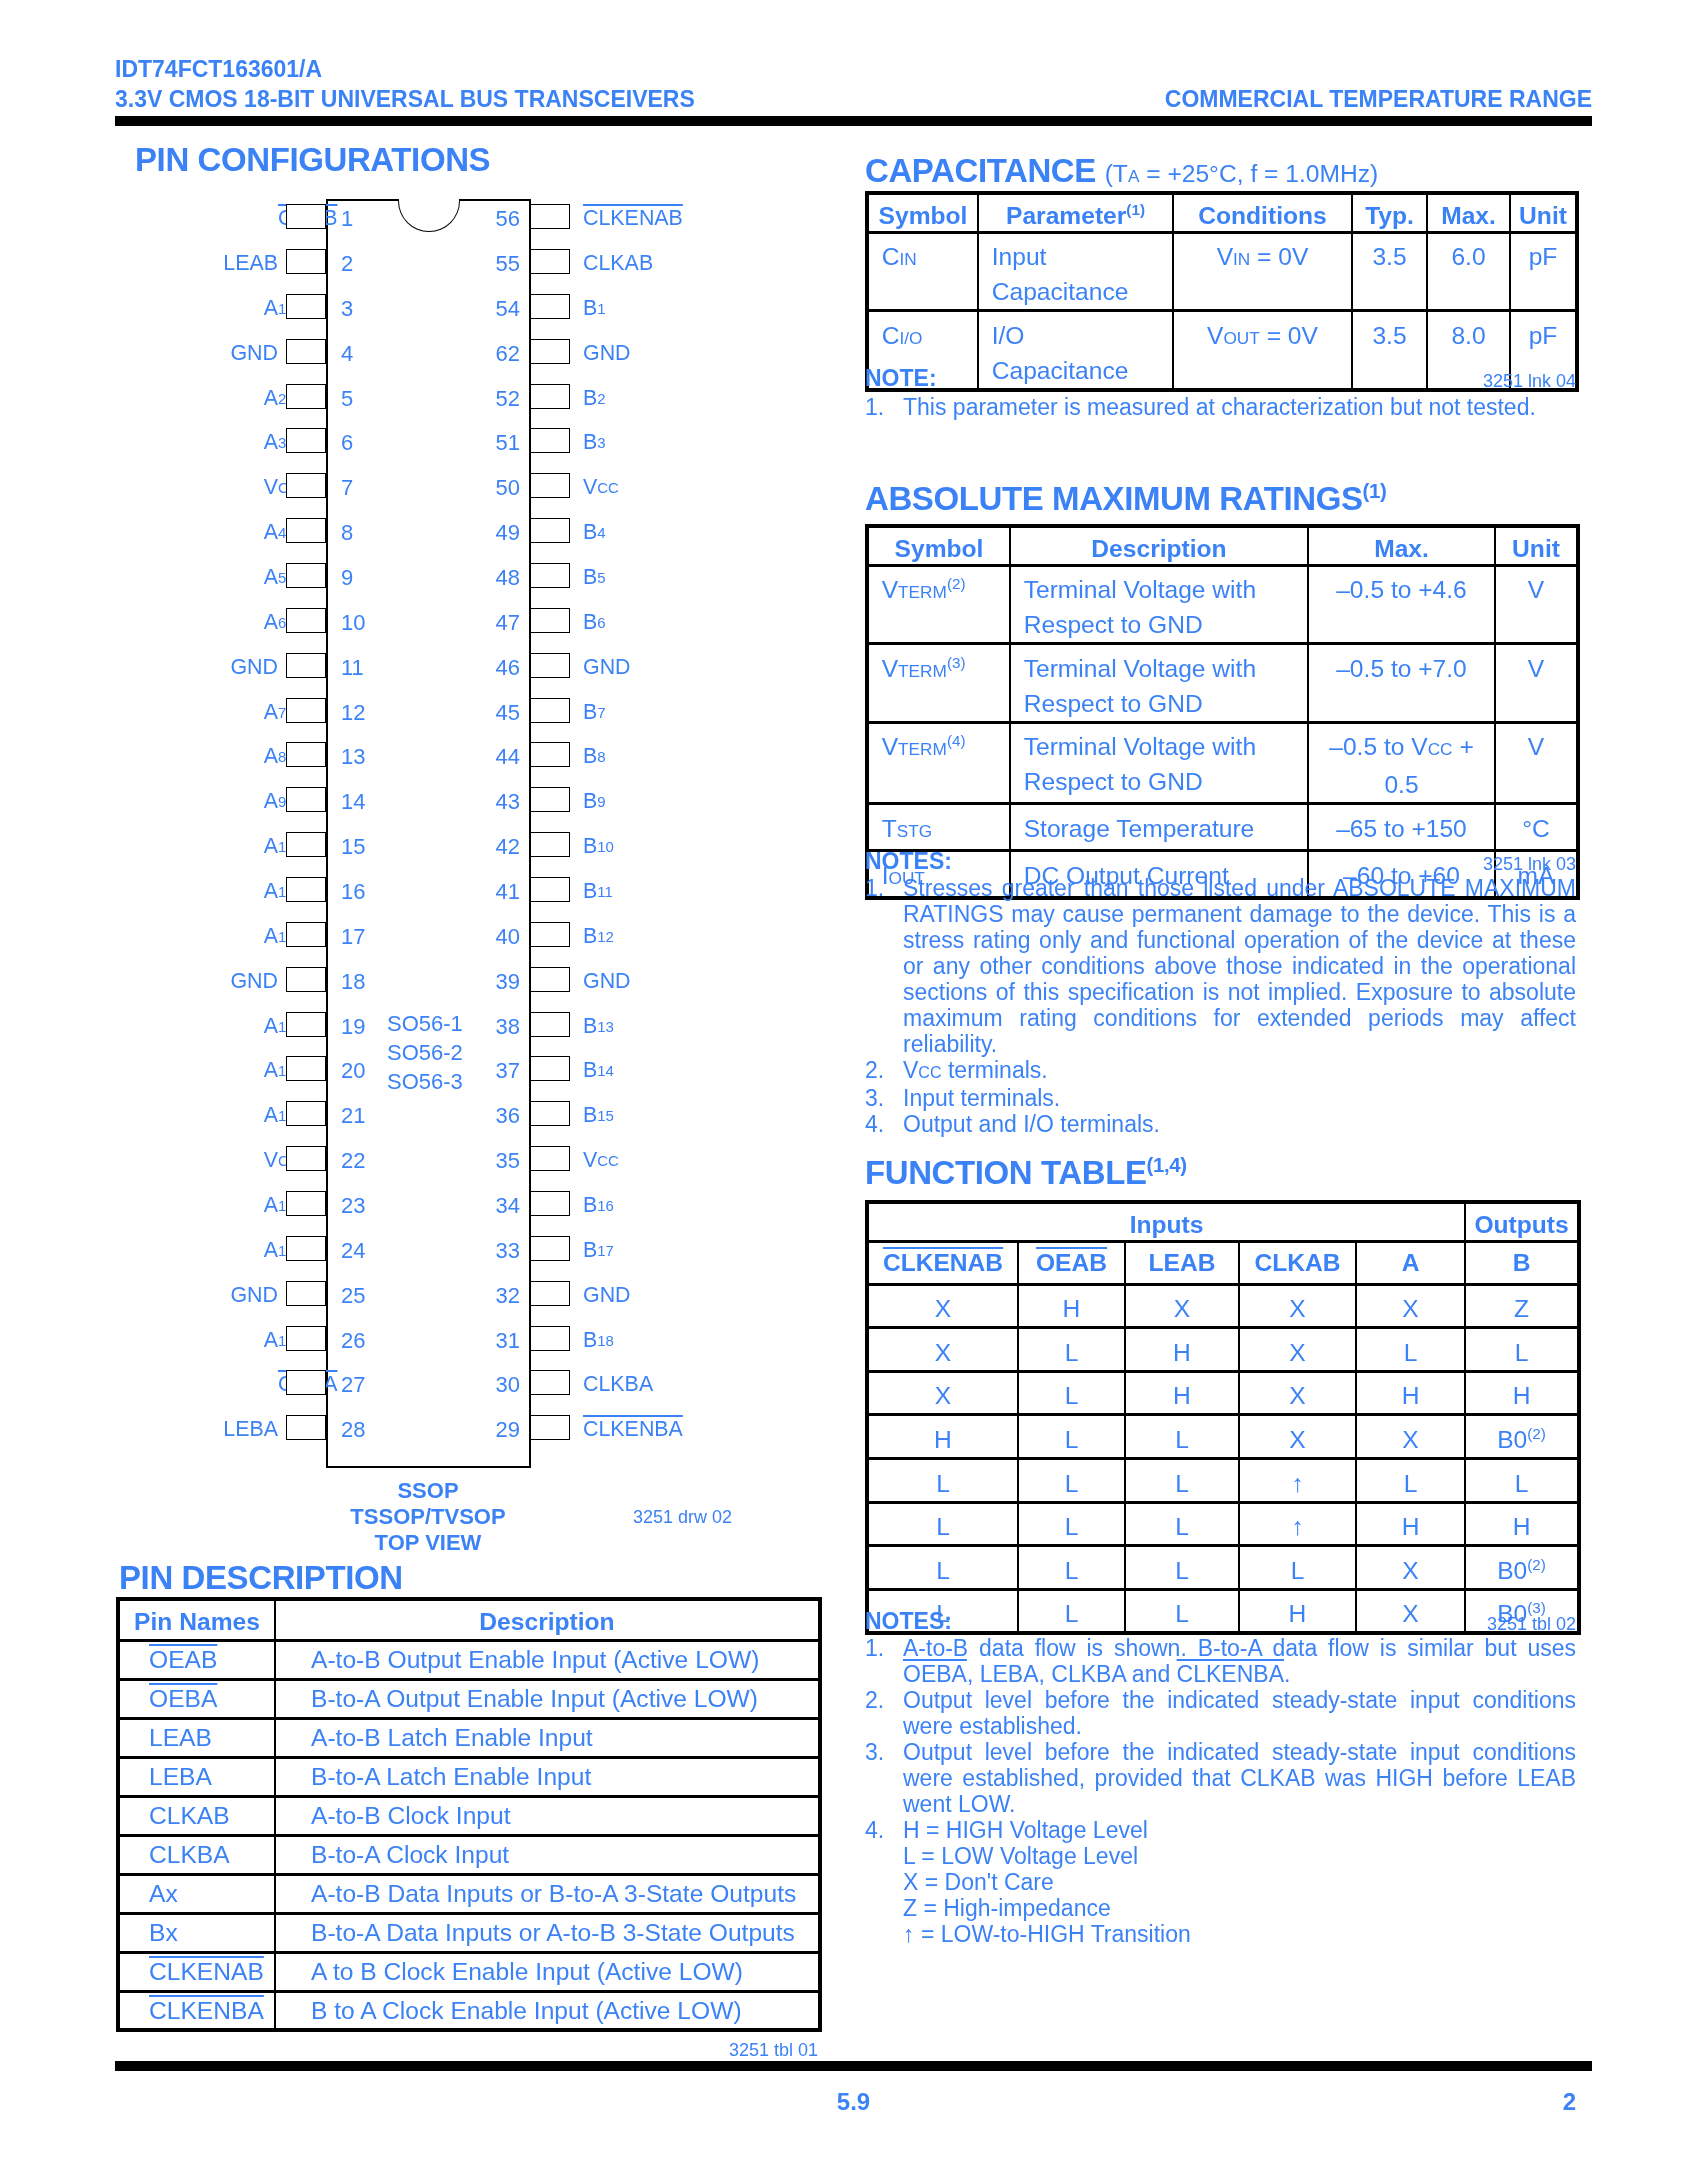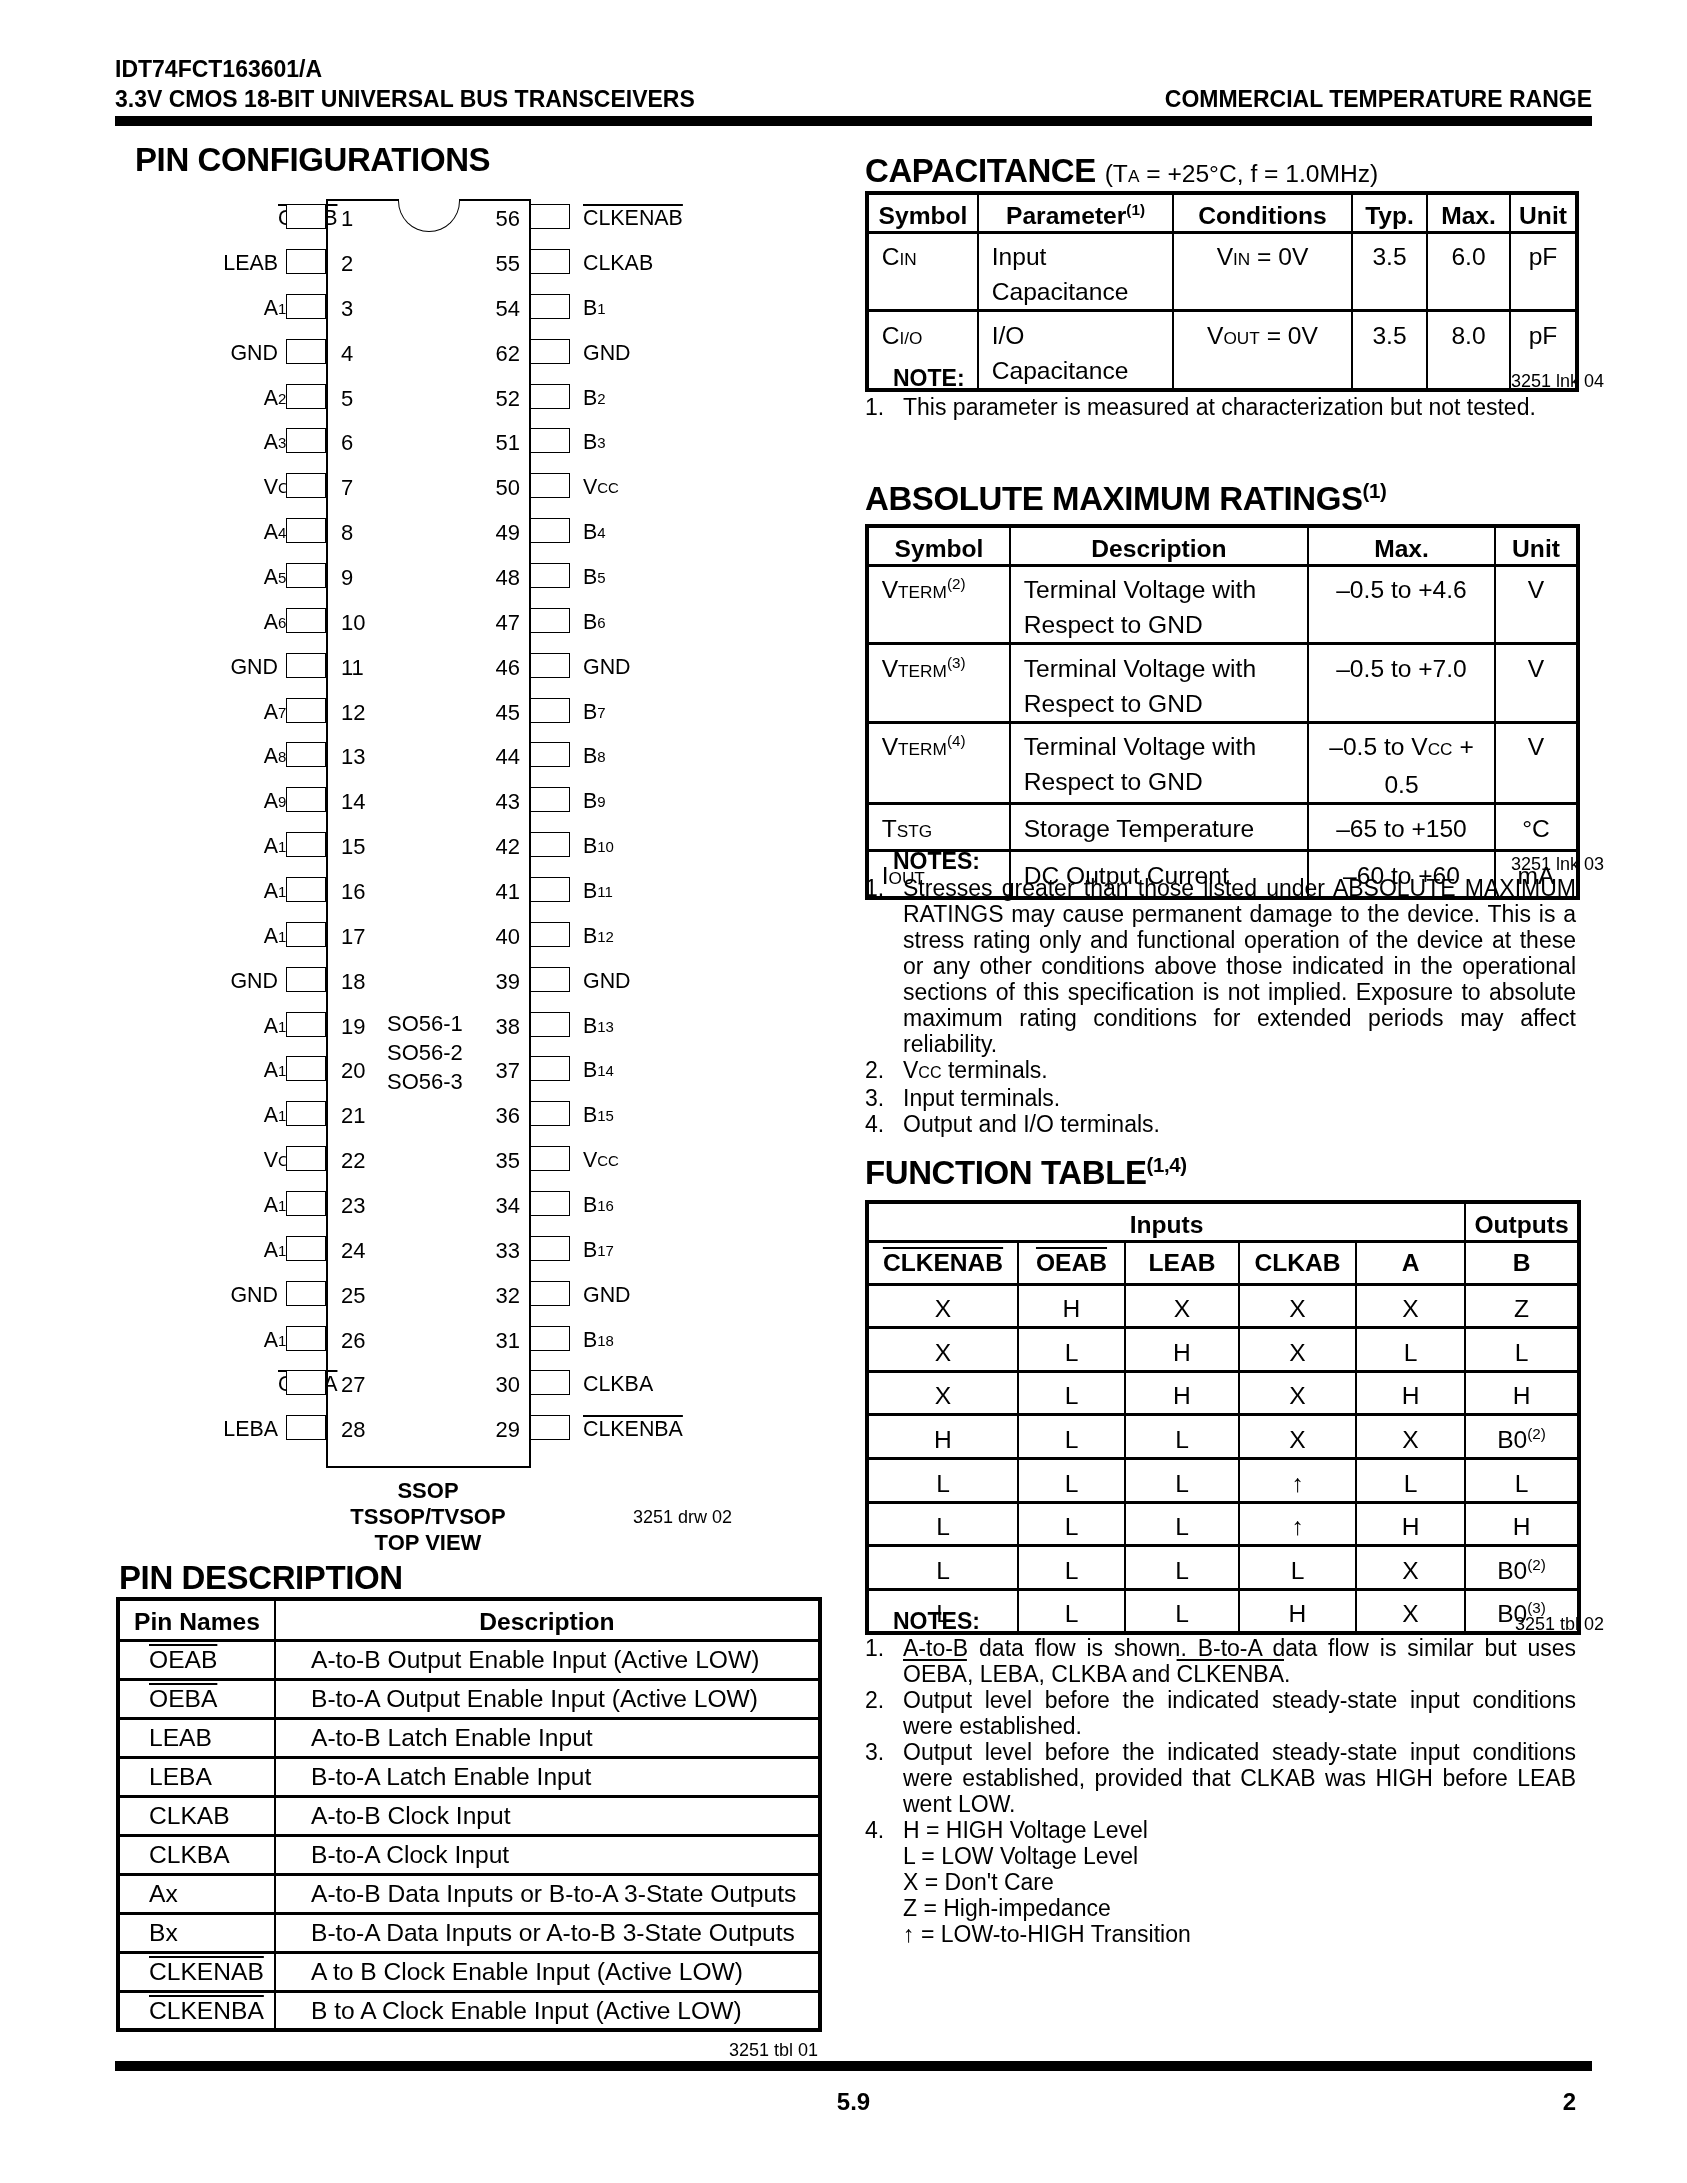--- a/index.html
+++ b/index.html
@@ -1,19 +1,19 @@
 <!DOCTYPE html>
 <html style="font-size:12.7px"><head>
 <meta charset="utf-8">
 <style>
   * { margin:0; padding:0; box-sizing:border-box; }
   html,body { background:#ffffff; }
   .page {
     position:relative; width:1687px; height:2183px; background:#fff;
-    font-family:"Liberation Sans","DejaVu Sans",sans-serif; color:#000000;
+    font-family:"Liberation Sans","DejaVu Sans",sans-serif; color:#3b82f6;
     overflow:hidden;
   }
   .abs { position:absolute; }
   .ov { text-decoration-line:overline; text-decoration-thickness:2px; }
   .sb { font-size:70%; }
   sup { font-size:62%; vertical-align:super; line-height:0; }
 
   
   .hdr-line1 { left:115px; top:56px; font-size:23px; font-weight:bold; }
   .hdr-line2 { left:115px; top:86px; font-size:23px; font-weight:bold; }
@@ -63,21 +63,21 @@
   #abs-table { left:865px; top:524px; width:711px; }
   #fn-table  { left:865px; top:1200px; width:711px; }
 
   .cap-title { left:865px; top:152px; }
   .abs-title { left:865px; top:480px; }
   .fn-title  { left:865px; top:1154px; }
   .pc-title  { left:135px; top:141px; }
   .pd-title  { left:119px; top:1559px; }
 
   .note-hdr { font-size:23px; font-weight:bold; }
-  .note-line { display:flex; justify-content:space-between; align-items:flex-end;margin-left:28px; }
+  .note-line { display:flex; justify-content:space-between; align-items:flex-end; }
   .notes { font-size:23px; line-height:26px; }
   .note-row { display:flex; }
   .note-num { width:38px; flex:0 0 38px; }
   .note-text { flex:1; text-align:justify; white-space:pre-line; }
   #cap-notes { left:865px; top:365px; width:711px; }
   #cap-notes-body { left:865px; top:394px; width:711px; }
   #abs-notes { left:865px; top:848px; width:711px; }
   #abs-notes-body { left:865px; top:875px; width:711px; }
   #fn-notes { left:865px; top:1608px; width:711px; }
   #fn-notes-body { left:865px; top:1635px; width:711px; }

